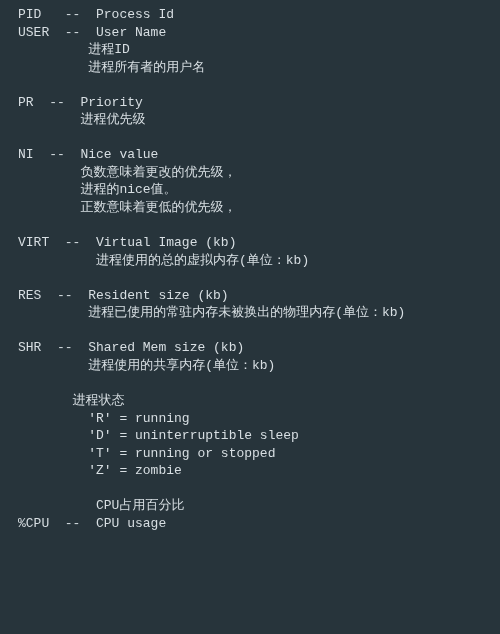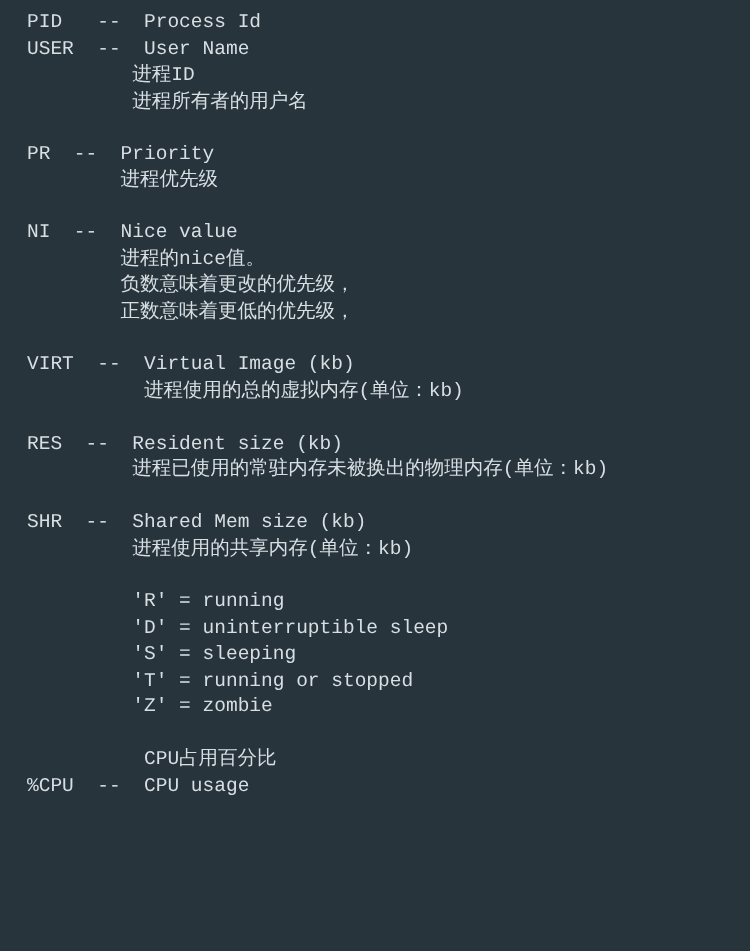--- a/index.html
+++ b/index.html
@@ -32,35 +32,35 @@
   <div id="content">
       <div class="line">PID   --  Process Id</div>
       <div class="line">USER  --  User Name</div>
       <div class="line">         进程ID</div>
       <div class="line">         进程所有者的用户名</div>
       <div class="blank"></div>
       <div class="line">PR  --  Priority</div>
       <div class="line">        进程优先级</div>
       <div class="blank"></div>
       <div class="line">NI  --  Nice value</div>
+      <div class="line">        负数意味着更改的优先级，</div>
       <div class="line">        进程的nice值。</div>
-      <div class="line">        负数意味着更改的优先级，</div>
       <div class="line">        正数意味着更低的优先级，</div>
       <div class="blank"></div>
       <div class="line">VIRT  --  Virtual Image (kb)</div>
       <div class="line">          进程使用的总的虚拟内存(单位：kb)</div>
       <div class="blank"></div>
       <div class="line">RES  --  Resident size (kb)</div>
       <div class="line">         进程已使用的常驻内存未被换出的物理内存(单位：kb)</div>
       <div class="blank"></div>
       <div class="line">SHR  --  Shared Mem size (kb)</div>
       <div class="line">         进程使用的共享内存(单位：kb)</div>
       <div class="blank"></div>
+      <div class="line">       进程状态</div>
       <div class="line">         'R' = running</div>
       <div class="line">         'D' = uninterruptible sleep</div>
-      <div class="line">         'S' = sleeping</div>
       <div class="line">         'T' = running or stopped</div>
       <div class="line">         'Z' = zombie</div>
       <div class="blank"></div>
       <div class="line">          CPU占用百分比</div>
       <div class="line">%CPU  --  CPU usage</div>
     </div>
 </div>
 
 </body></html>

